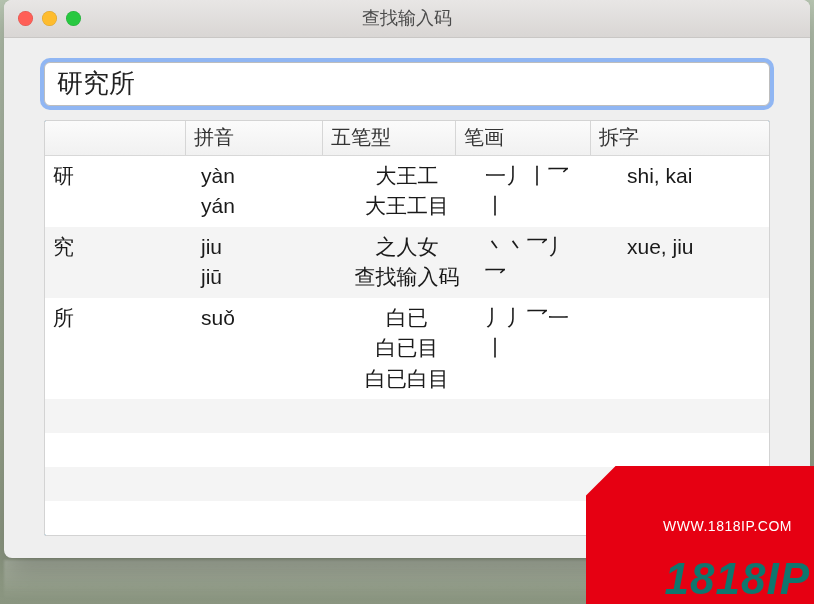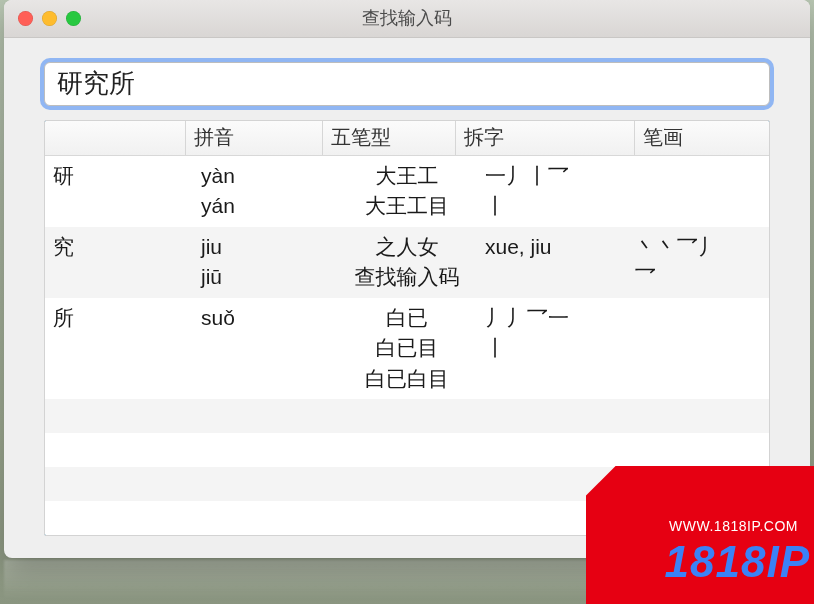--- a/index.html
+++ b/index.html
@@ -154,32 +154,32 @@
     position: absolute;
     right: -120px;
     bottom: -120px;
     width: 340px;
     height: 340px;
     background: #e60012;
     transform: rotate(45deg);
   }
   .corner .url {
     position: absolute;
-    right: 18px;
+    right: 24px;
     bottom: 72px;
     color: #fff;
     font-size: 14px;
     font-family: Arial, sans-serif;
     letter-spacing: 0.5px;
   }
   .corner .brand {
     position: absolute;
     right: 6px;
-    bottom: 19px;
-    color: #3b82f6;
+    bottom: 2px;
+    color: #0f766e;
     font-size: 44px;
     font-weight: 800;
     font-family: Arial, sans-serif;
     font-style: italic;
     letter-spacing: 1px;
   }
 
   
   .reflection {
     position: absolute;
@@ -207,42 +207,43 @@
   </div>
 
   <div class="content">
     <input class="search-box" type="text" value="研究所" style="">
 
     <div class="table-wrap">
       <div class="thead">
         <div class="col col-char"></div>
         <div class="col col-pinyin">拼音</div>
         <div class="col col-wubi">五笔型</div>
+        <div class="col col-stroke">笔画</div>
         <div class="col col-split">拆字</div>
-        <div class="col col-stroke">笔画</div>
       </div>
       <div class="tbody" id="tbody">
           <div class="row">
             <div class="cell col-char">研</div>
             <div class="cell col-pinyin">yàn
 yán</div>
             <div class="cell col-wubi">大王工
 大王工目</div>
             <div class="cell col-stroke">一丿丨乛
 丨</div>
+            <div class="cell col-split">shi, kai</div>
           </div>
           <div class="row">
             <div class="cell col-char">究</div>
             <div class="cell col-pinyin">jiu
 jiū</div>
             <div class="cell col-wubi">之人女
 查找输入码</div>
-            <div class="cell col-split">xue, jiu</div>
             <div class="cell col-stroke">丶丶乛丿
 乛</div>
+            <div class="cell col-split">xue, jiu</div>
           </div>
           <div class="row">
             <div class="cell col-char">所</div>
             <div class="cell col-pinyin">suǒ</div>
             <div class="cell col-wubi">白已
 白已目
 白已白目</div>
             <div class="cell col-stroke">丿丿乛一
 丨</div>
           </div>

